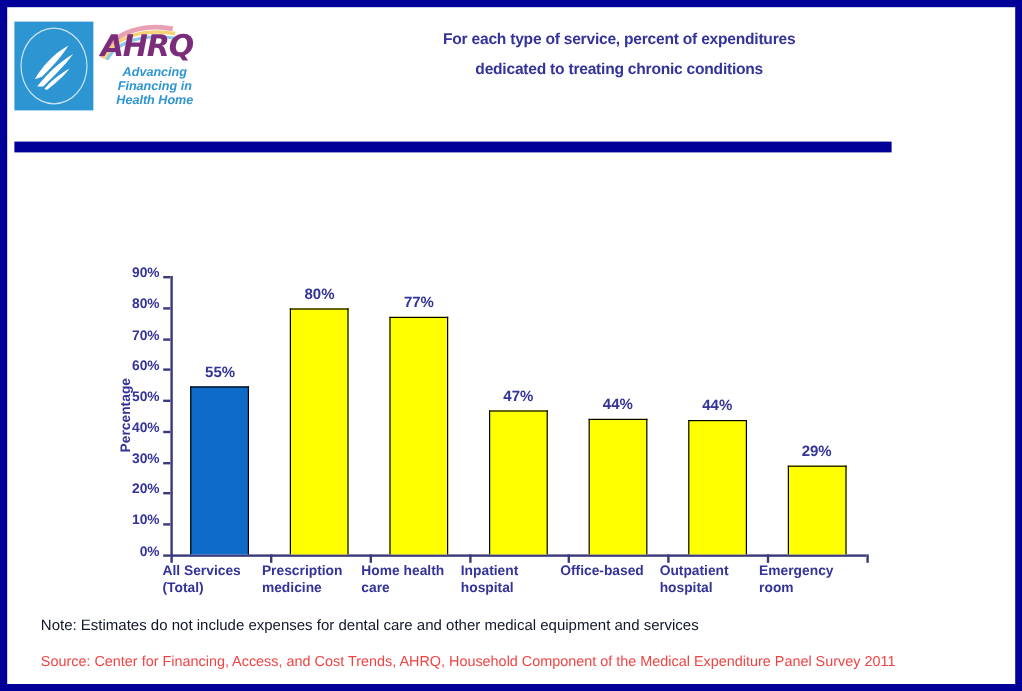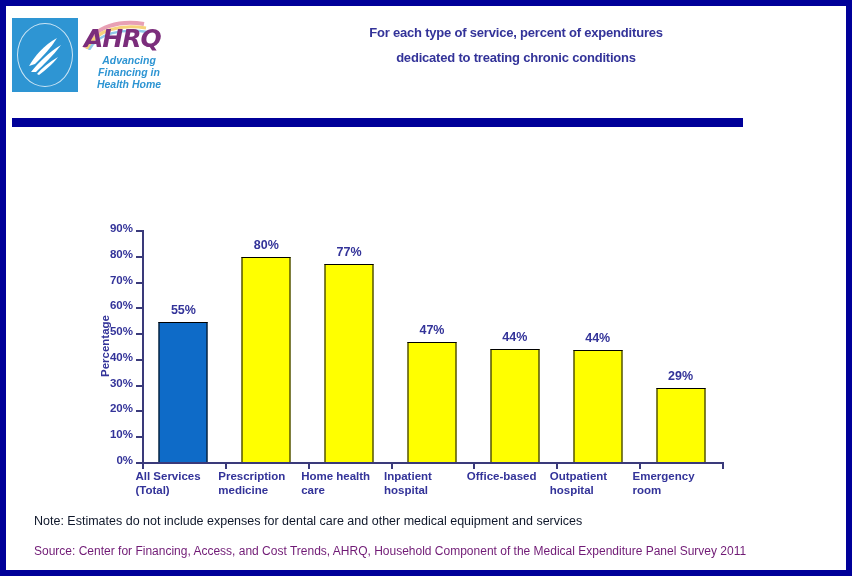--- a/index.html
+++ b/index.html
@@ -256,21 +256,21 @@
     font-size: 12.5px;
     color: #0f172a;
   }
   #source {
     position: absolute;
     left: 28px;
     top: 538px;
     width: 790px;
     font-family: "Liberation Sans", sans-serif;
     font-size: 12px;
-    color: #701a75;
+    color: #ef4444;
   }
 </style>
 </head>
 <body>
 
 <div id="page">
 
   <div id="header">
 
     <div id="logo">

